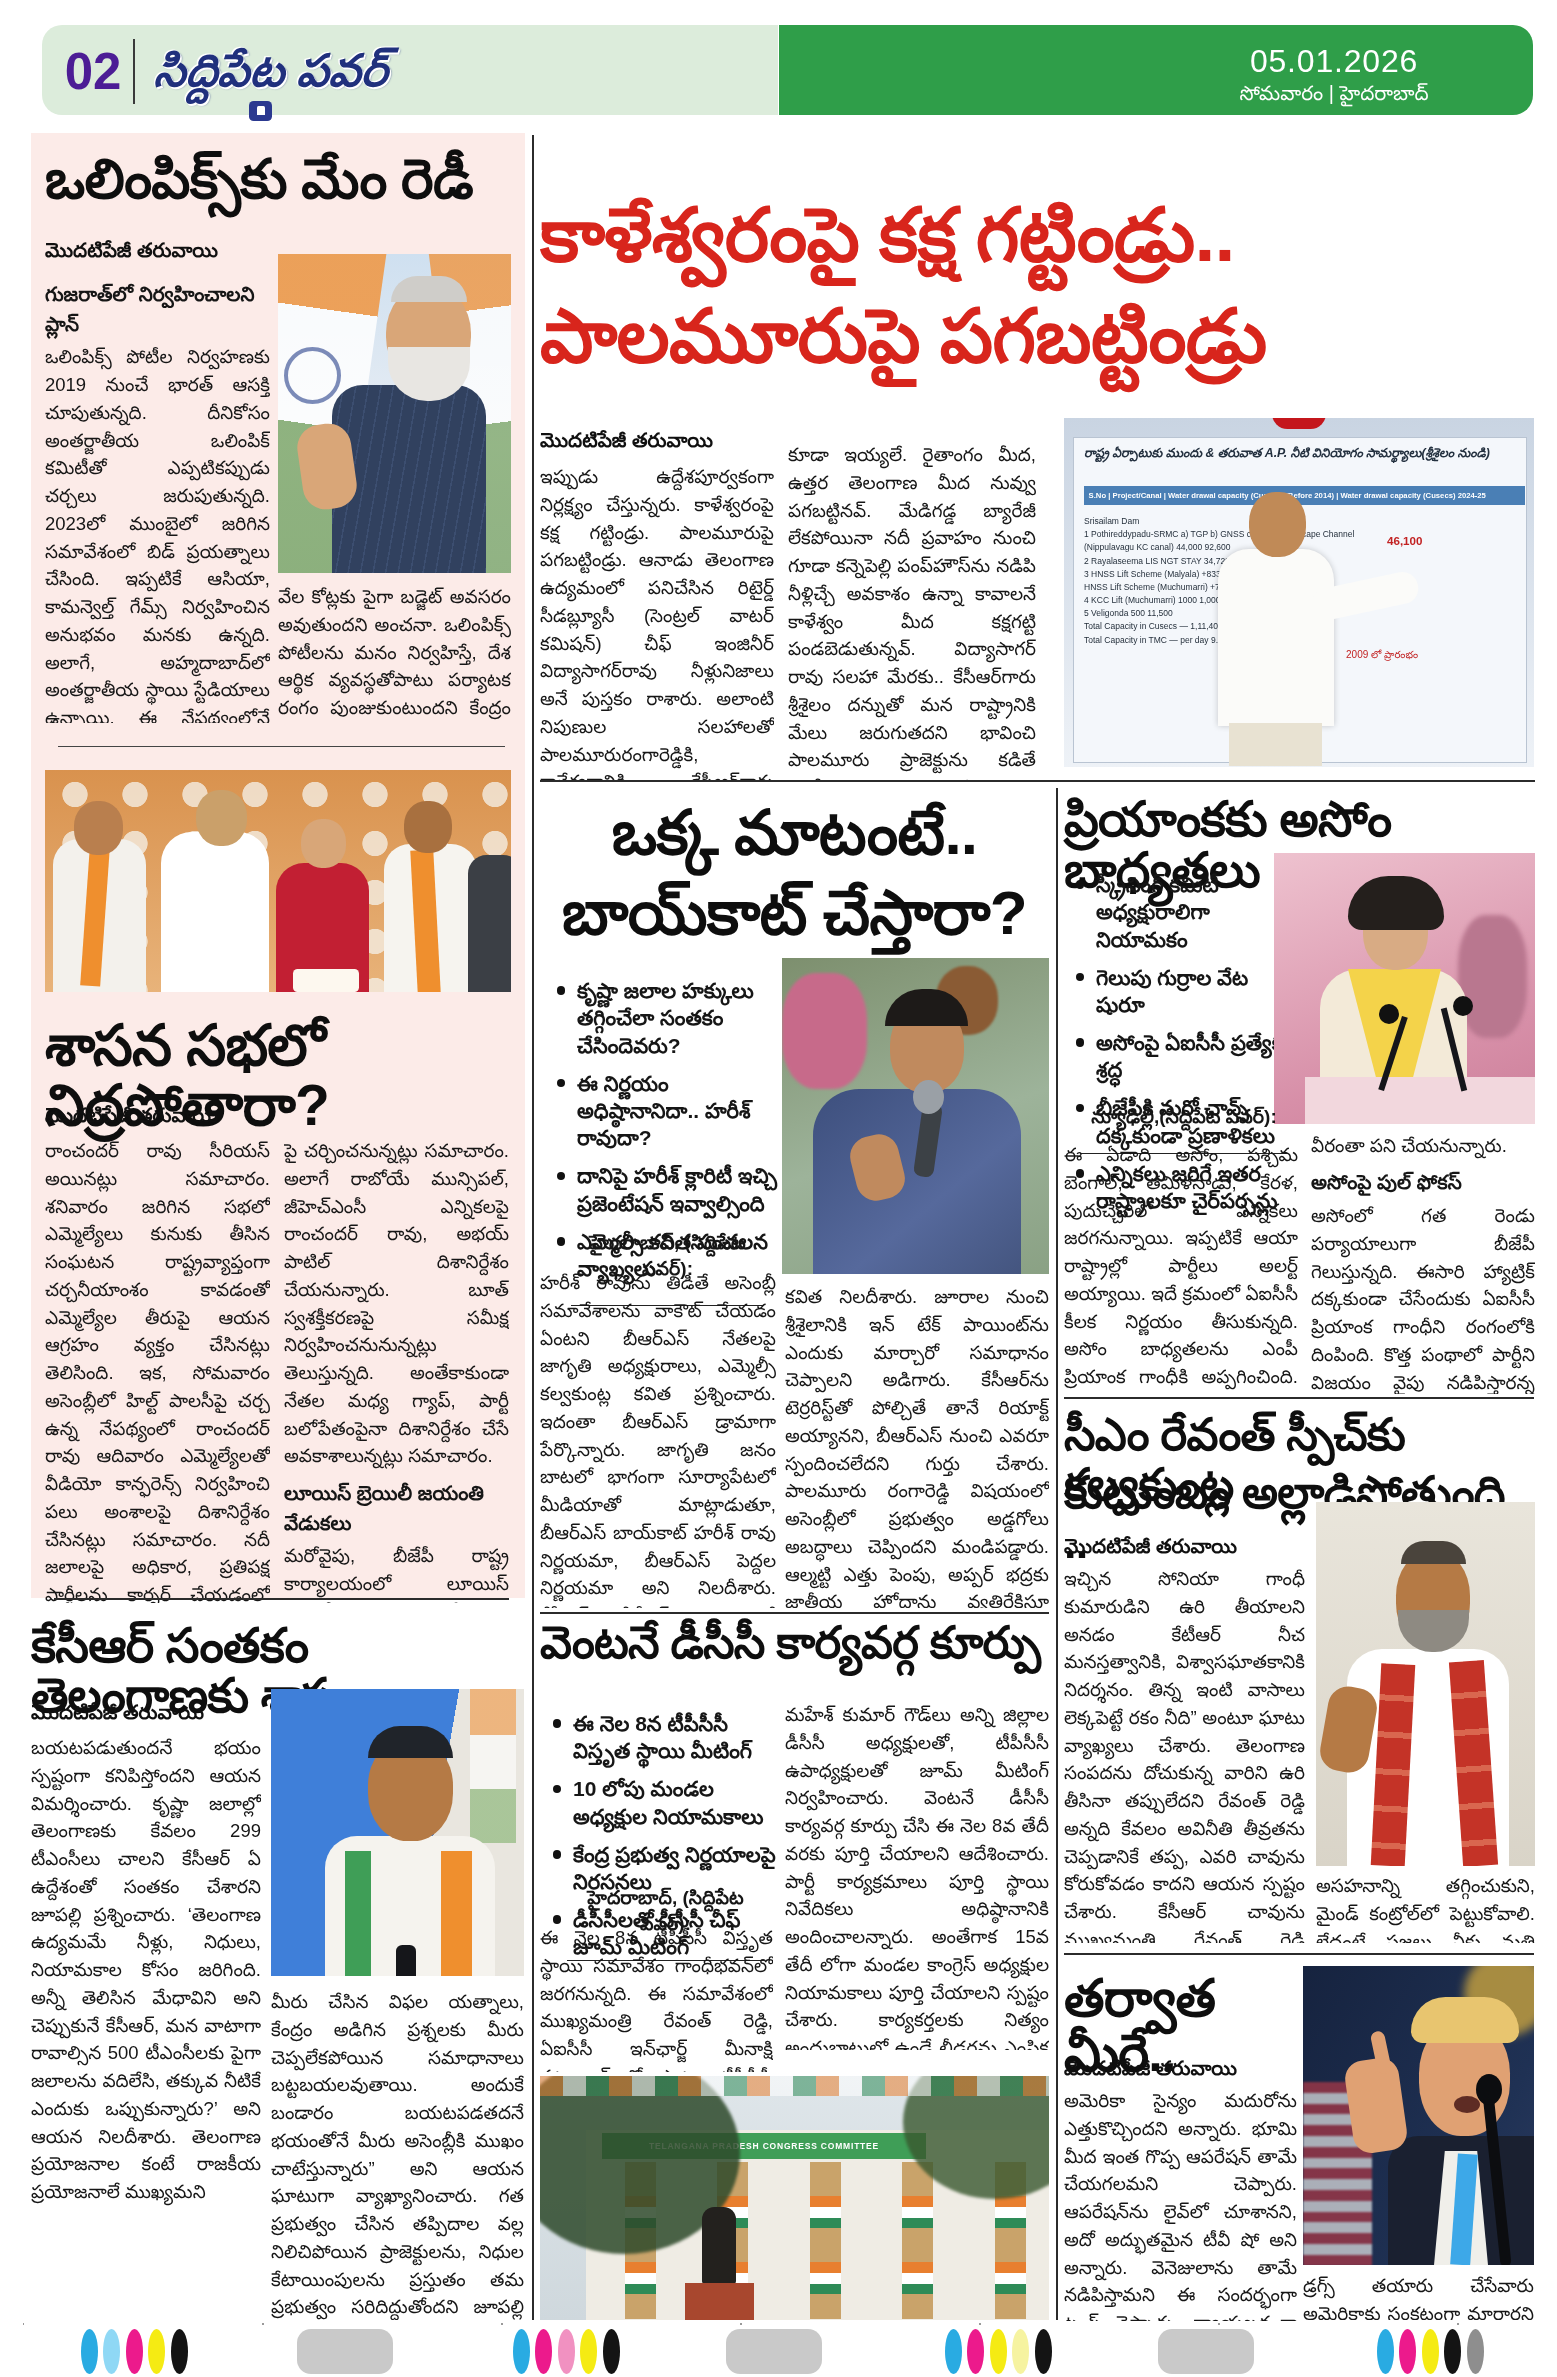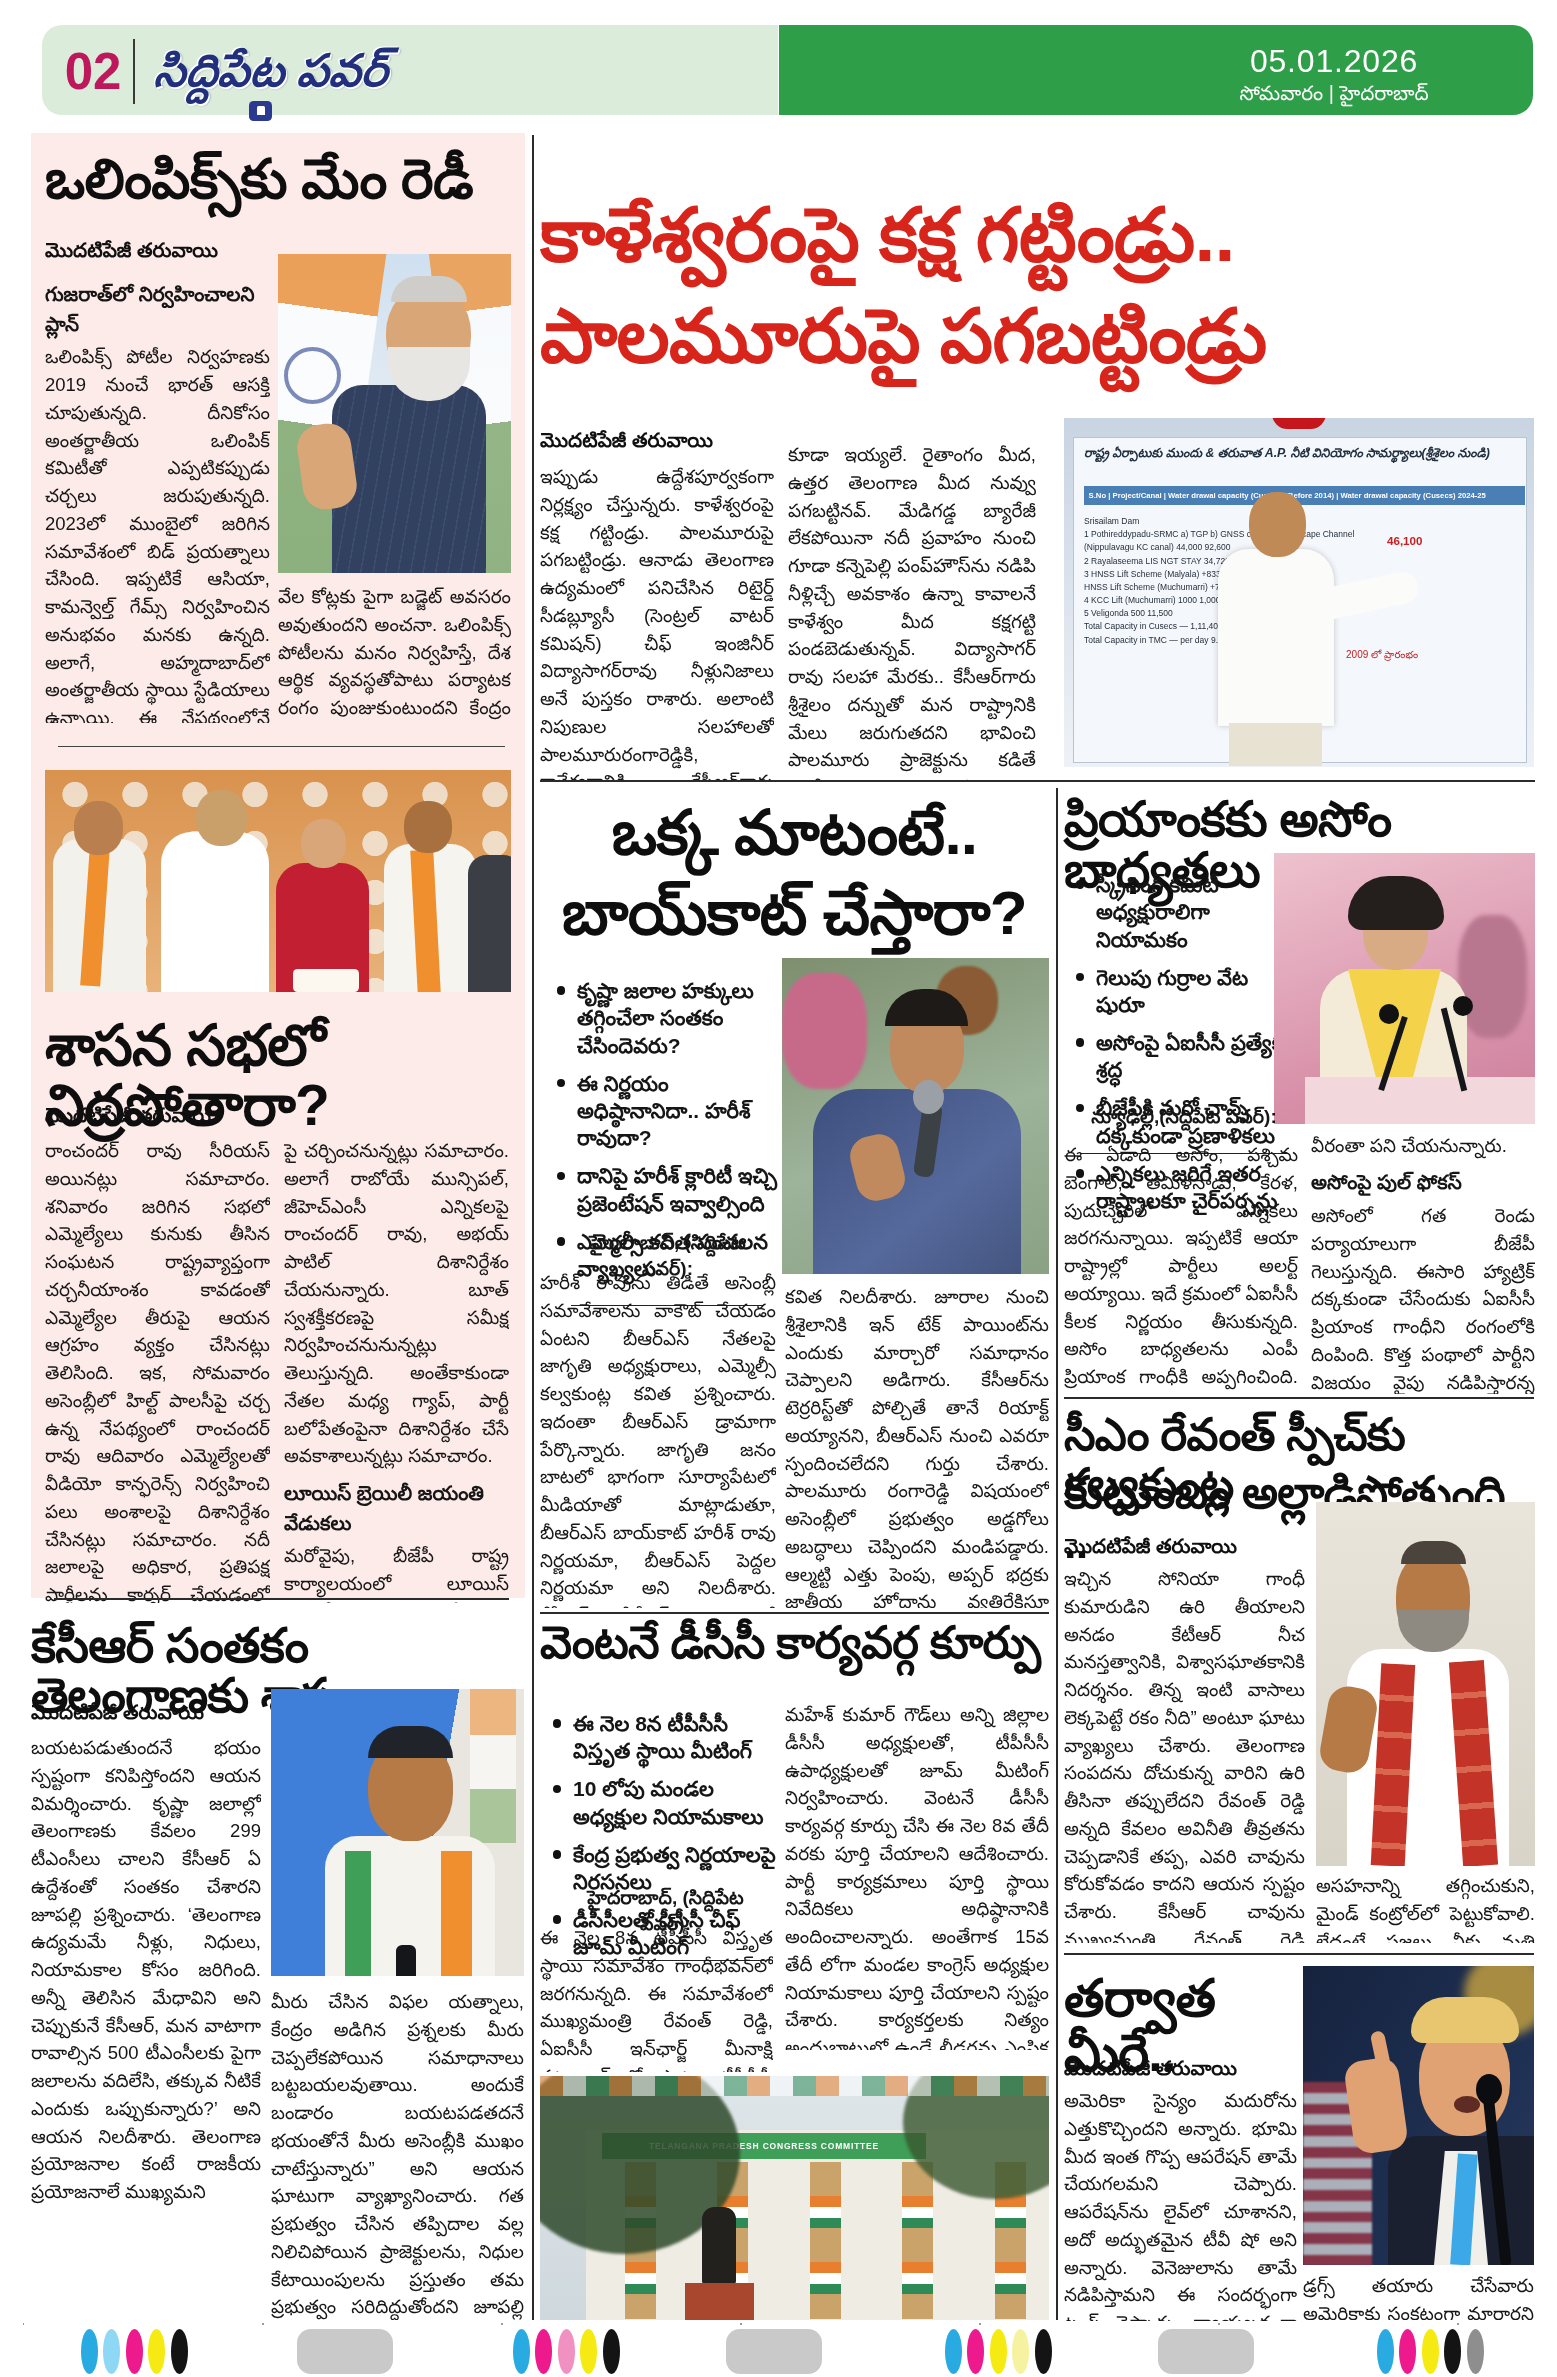--- a/index.html
+++ b/index.html
@@ -20,21 +20,21 @@
   ul.blts li::before{content:"";position:absolute;left:4.6px;top:9.3px;width:8.5px;height:8.5px;border-radius:50%;background:#111;}
   .photo{position:absolute;overflow:hidden;background:#cfcfcf;}
   .oval{display:inline-block;width:17px;height:45px;border-radius:50%;margin-right:5.4px;}
   .grayblock{position:absolute;top:0;width:96px;height:45px;border-radius:14px;background:#c9c9c9;}
 </style>
 </head>
 <body>
 
 <div class="abs" style="left:42px;top:25.4px;width:736px;height:90px;background:#dcecdb;border-radius:20px 0 0 20px;"></div>
 <div class="abs" style="left:779px;top:25.4px;width:754px;height:90px;background:#2f9e49;border-radius:0 20px 20px 0;"></div>
-<div class="abs" style="left:56px;top:42px;width:74px;font-size:51px;font-weight:bold;color:#be185d;text-align:center;">02</div>
+<div class="abs" style="left:56px;top:42px;width:74px;font-size:51px;font-weight:bold;color:#4c1d95;text-align:center;">02</div>
 <div class="abs" style="left:133px;top:39px;width:2.3px;height:65px;background:#3a3a3a;"></div>
 <div class="abs" style="left:154px;top:45px;width:362px;font-size:45px;font-weight:bold;font-style:italic;color:#20307d;
             text-shadow:1.5px 1.5px 0 #ffffff,-1.5px -1.5px 0 #ffffff,2.3px 2.3px 1.5px rgba(32,48,125,.35);transform:skewX(-4deg);">సిద్దిపేట పవర్</div>
 <div class="abs" style="left:249px;top:101px;width:23px;height:20px;background:#2b3990;border-radius:4.6px;"></div>
 <div class="abs" style="left:257px;top:106px;width:7.7px;height:9.3px;background:#ffffff;border-radius:1.5px 1.5px 0 0;"></div>
 <div class="abs" style="left:1203px;top:43px;width:262px;font-size:32px;color:#ffffff;text-align:center;letter-spacing:0.8px;">05.01.2026</div>
 <div class="abs" style="left:1203px;top:82px;width:262px;font-size:20px;color:#ffffff;text-align:center;">సోమవారం | హైదరాబాద్</div>
 
 <div class="abs vline" style="left:532px;top:135px;height:2185px;"></div>
 <div class="abs vline" style="left:1056px;top:788px;height:1532px;"></div>

